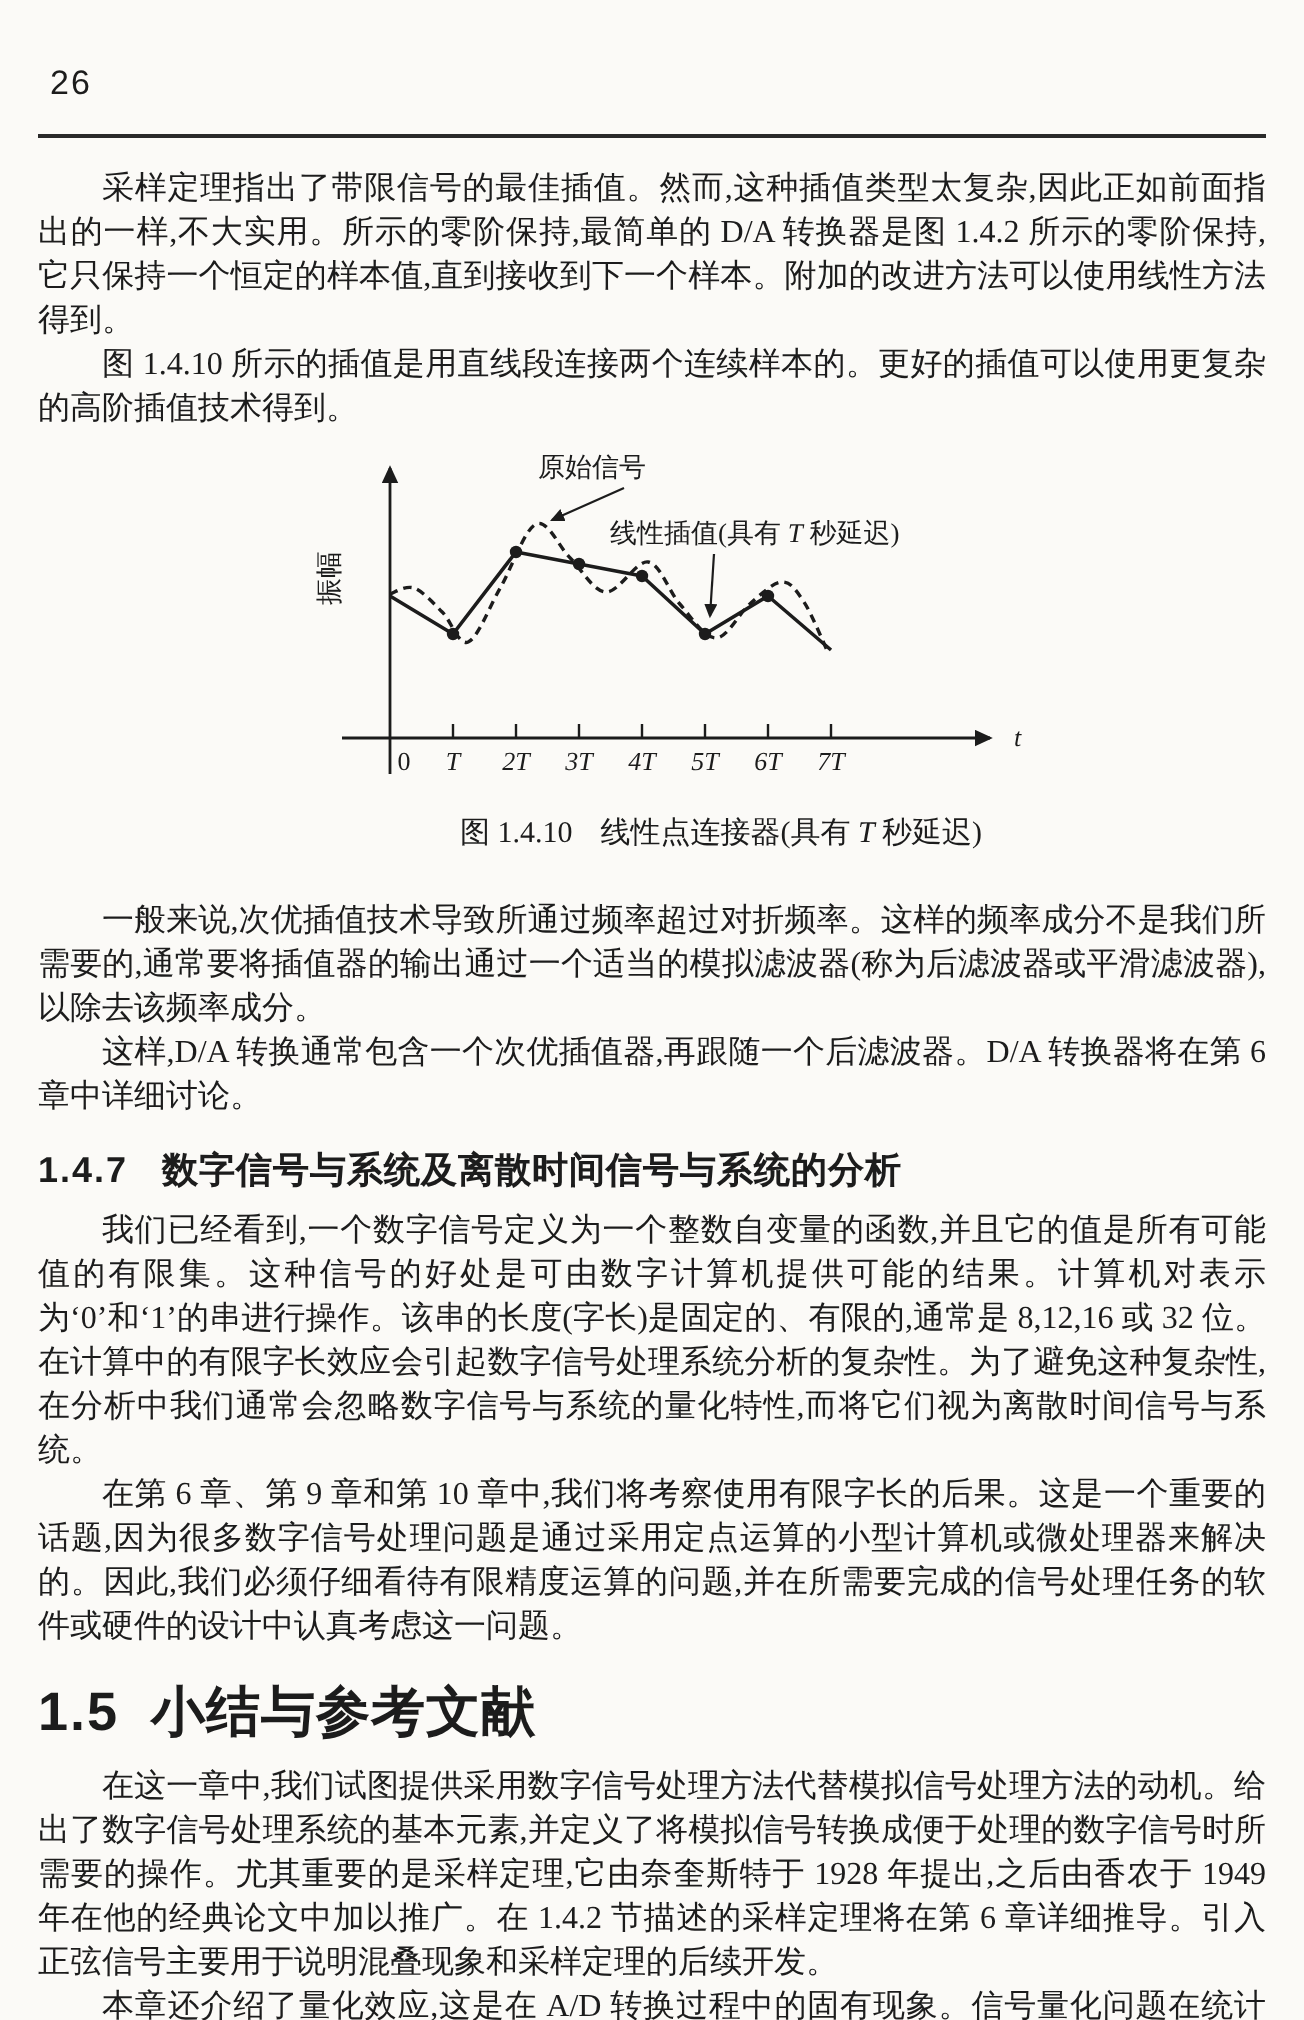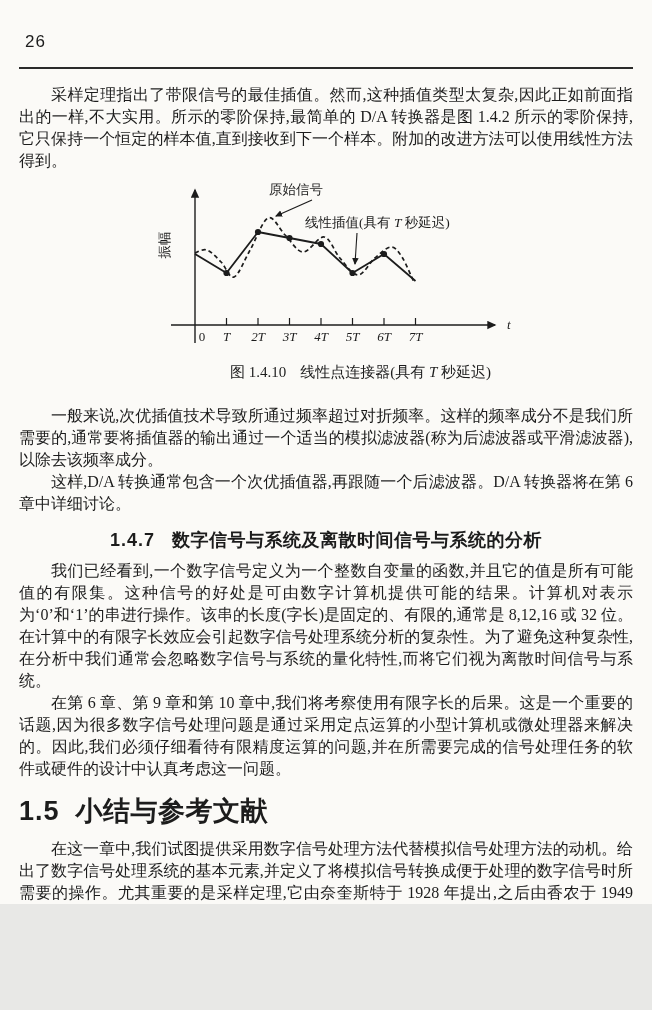--- a/index.html
+++ b/index.html
@@ -1,19 +1,19 @@
 <!DOCTYPE html>
 <html><head>
 <meta charset="utf-8">
 <style>
   html,body{margin:0;padding:0;}
   body{background:#e8e8e6;}
   .page{
     position:relative;
-    width:652px;height:904px;
+    width:652px;height:1010px;
     margin:0 auto;
     background:#fbfaf7;
     box-sizing:border-box;
     padding:0 19px;
     overflow:hidden;
     color:#1c1c1c;
     font-family:"Liberation Serif","DejaVu Serif",serif;
   }
   
   .page-header{
@@ -44,21 +44,20 @@
     line-height:22px;
     text-align:justify;
     text-indent:2em;
   }
   .subsection-heading{
     margin:12px 0 7px 0;
     font-family:"Liberation Sans","DejaVu Sans",sans-serif;
     font-size:18px;line-height:26px;
     font-weight:bold;
     letter-spacing:0.5px;
-    text-align:center;
   }
   .subsection-heading .sec-num{margin-right:17px;letter-spacing:1px;}
   .section-heading{
     margin:16px 0 12px 0;
     font-family:"Liberation Sans","DejaVu Sans",sans-serif;
     font-size:27px;line-height:30px;
     font-weight:bold;
     letter-spacing:0.5px;
   }
   .section-heading .sec-num{margin-right:16px;letter-spacing:1px;}
@@ -90,20 +89,21 @@
 
 <div class="page">
 
   <div class="page-header">
     <span class="page-num">26</span>
   </div>
   <hr class="header-rule">
 
   <main>
     <p class="body-par">采样定理指出了带限信号的最佳插值。然而,这种插值类型太复杂,因此正如前面指出的一样,不大实用。所示的零阶保持,最简单的 D/A 转换器是图 1.4.2 所示的零阶保持,它只保持一个恒定的样本值,直到接收到下一个样本。附加的改进方法可以使用线性方法得到。</p>
+    <p class="body-par">图 1.4.10 所示的插值是用直线段连接两个连续样本的。更好的插值可以使用更复杂的高阶插值技术得到。</p>
 
     <div class="figure-block">
       <svg id="fig-svg" width="370" height="178" viewBox="0 0 370 178">
         <defs>
           <marker id="arrow" markerWidth="8" markerHeight="8" refX="5.5" refY="3" orient="auto">
             <path d="M0,0 L6.5,3 L0,6 z" fill="#1c1c1c"></path>
           </marker>
         </defs>
 
         <line x1="40" y1="165" x2="40" y2="12" stroke="#1c1c1c" stroke-width="1.4" marker-end="url(#arrow)"></line>

